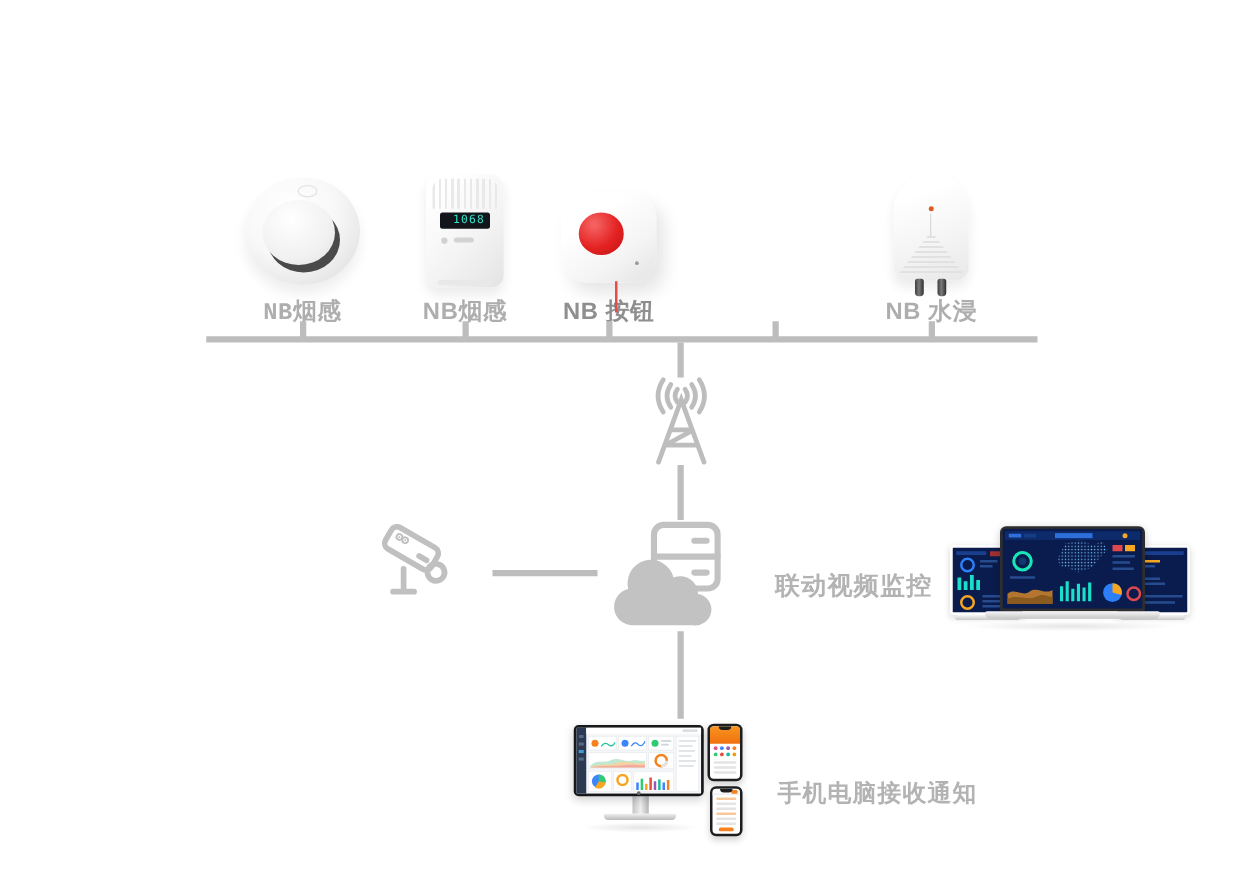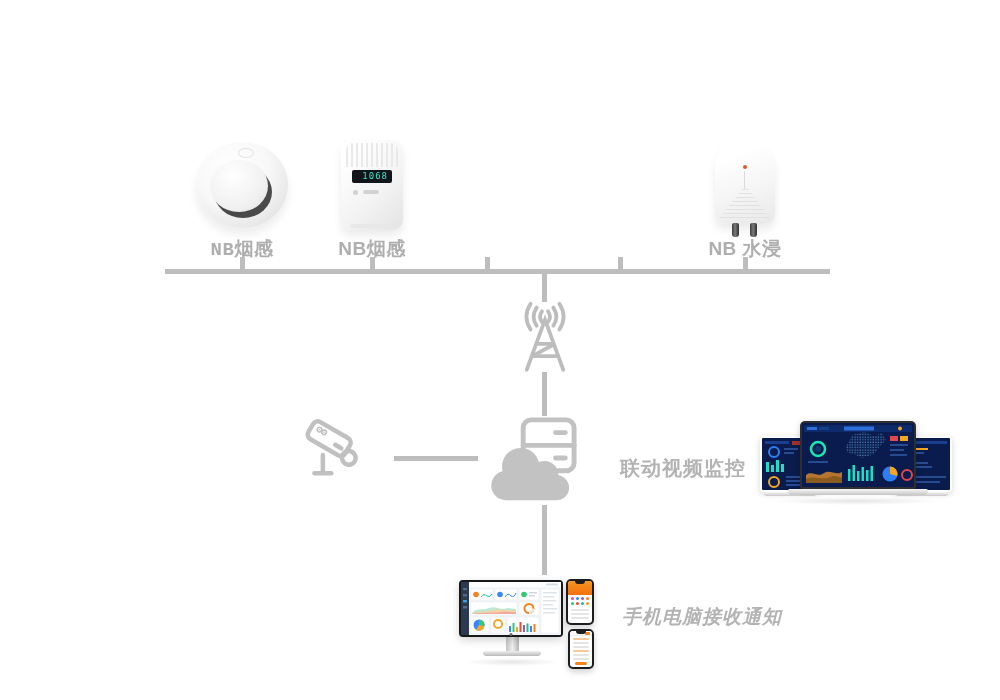--- a/index.html
+++ b/index.html
@@ -164,20 +164,29 @@
         <div class="sub">
             <i></i>
             <i></i>
           </div>
         <div class="foot"></div>
       </div>
     </div>
     <div class="device-label">NB烟感</div>
   </div>
 
+  <div class="device emph" style="left:448px; top:142px; width:78px; height:120px;">
+    <div class="ebtn">
+      <div class="body"></div>
+      <div class="red"></div>
+      <div class="mic"></div>
+      <div class="string"></div>
+    </div>
+    <div class="device-label">NB 按钮</div>
+  </div>
 
 
   <div class="device" style="left:713px; top:138px; width:64px; height:124px;">
     <div class="water">
       <div class="body">
         <div class="led"></div>
         <div class="stem"></div>
         <div class="ribs"></div>
       </div>
       <div class="pin p1"></div>
@@ -410,15 +419,15 @@
           <i></i>
           <i></i>
           <i class="accent"></i>
           <i></i>
           <i></i>
       </div>
       <div class="pill"></div>
     </div>
   </div>
 
-  <div class="node-label" style="left:622px; top:604px;font-style:italic;">手机电脑接收通知</div>
+  <div class="node-label" style="left:622px; top:622px;">手机电脑接收通知</div>
 
 </div>
 
 </body></html>

